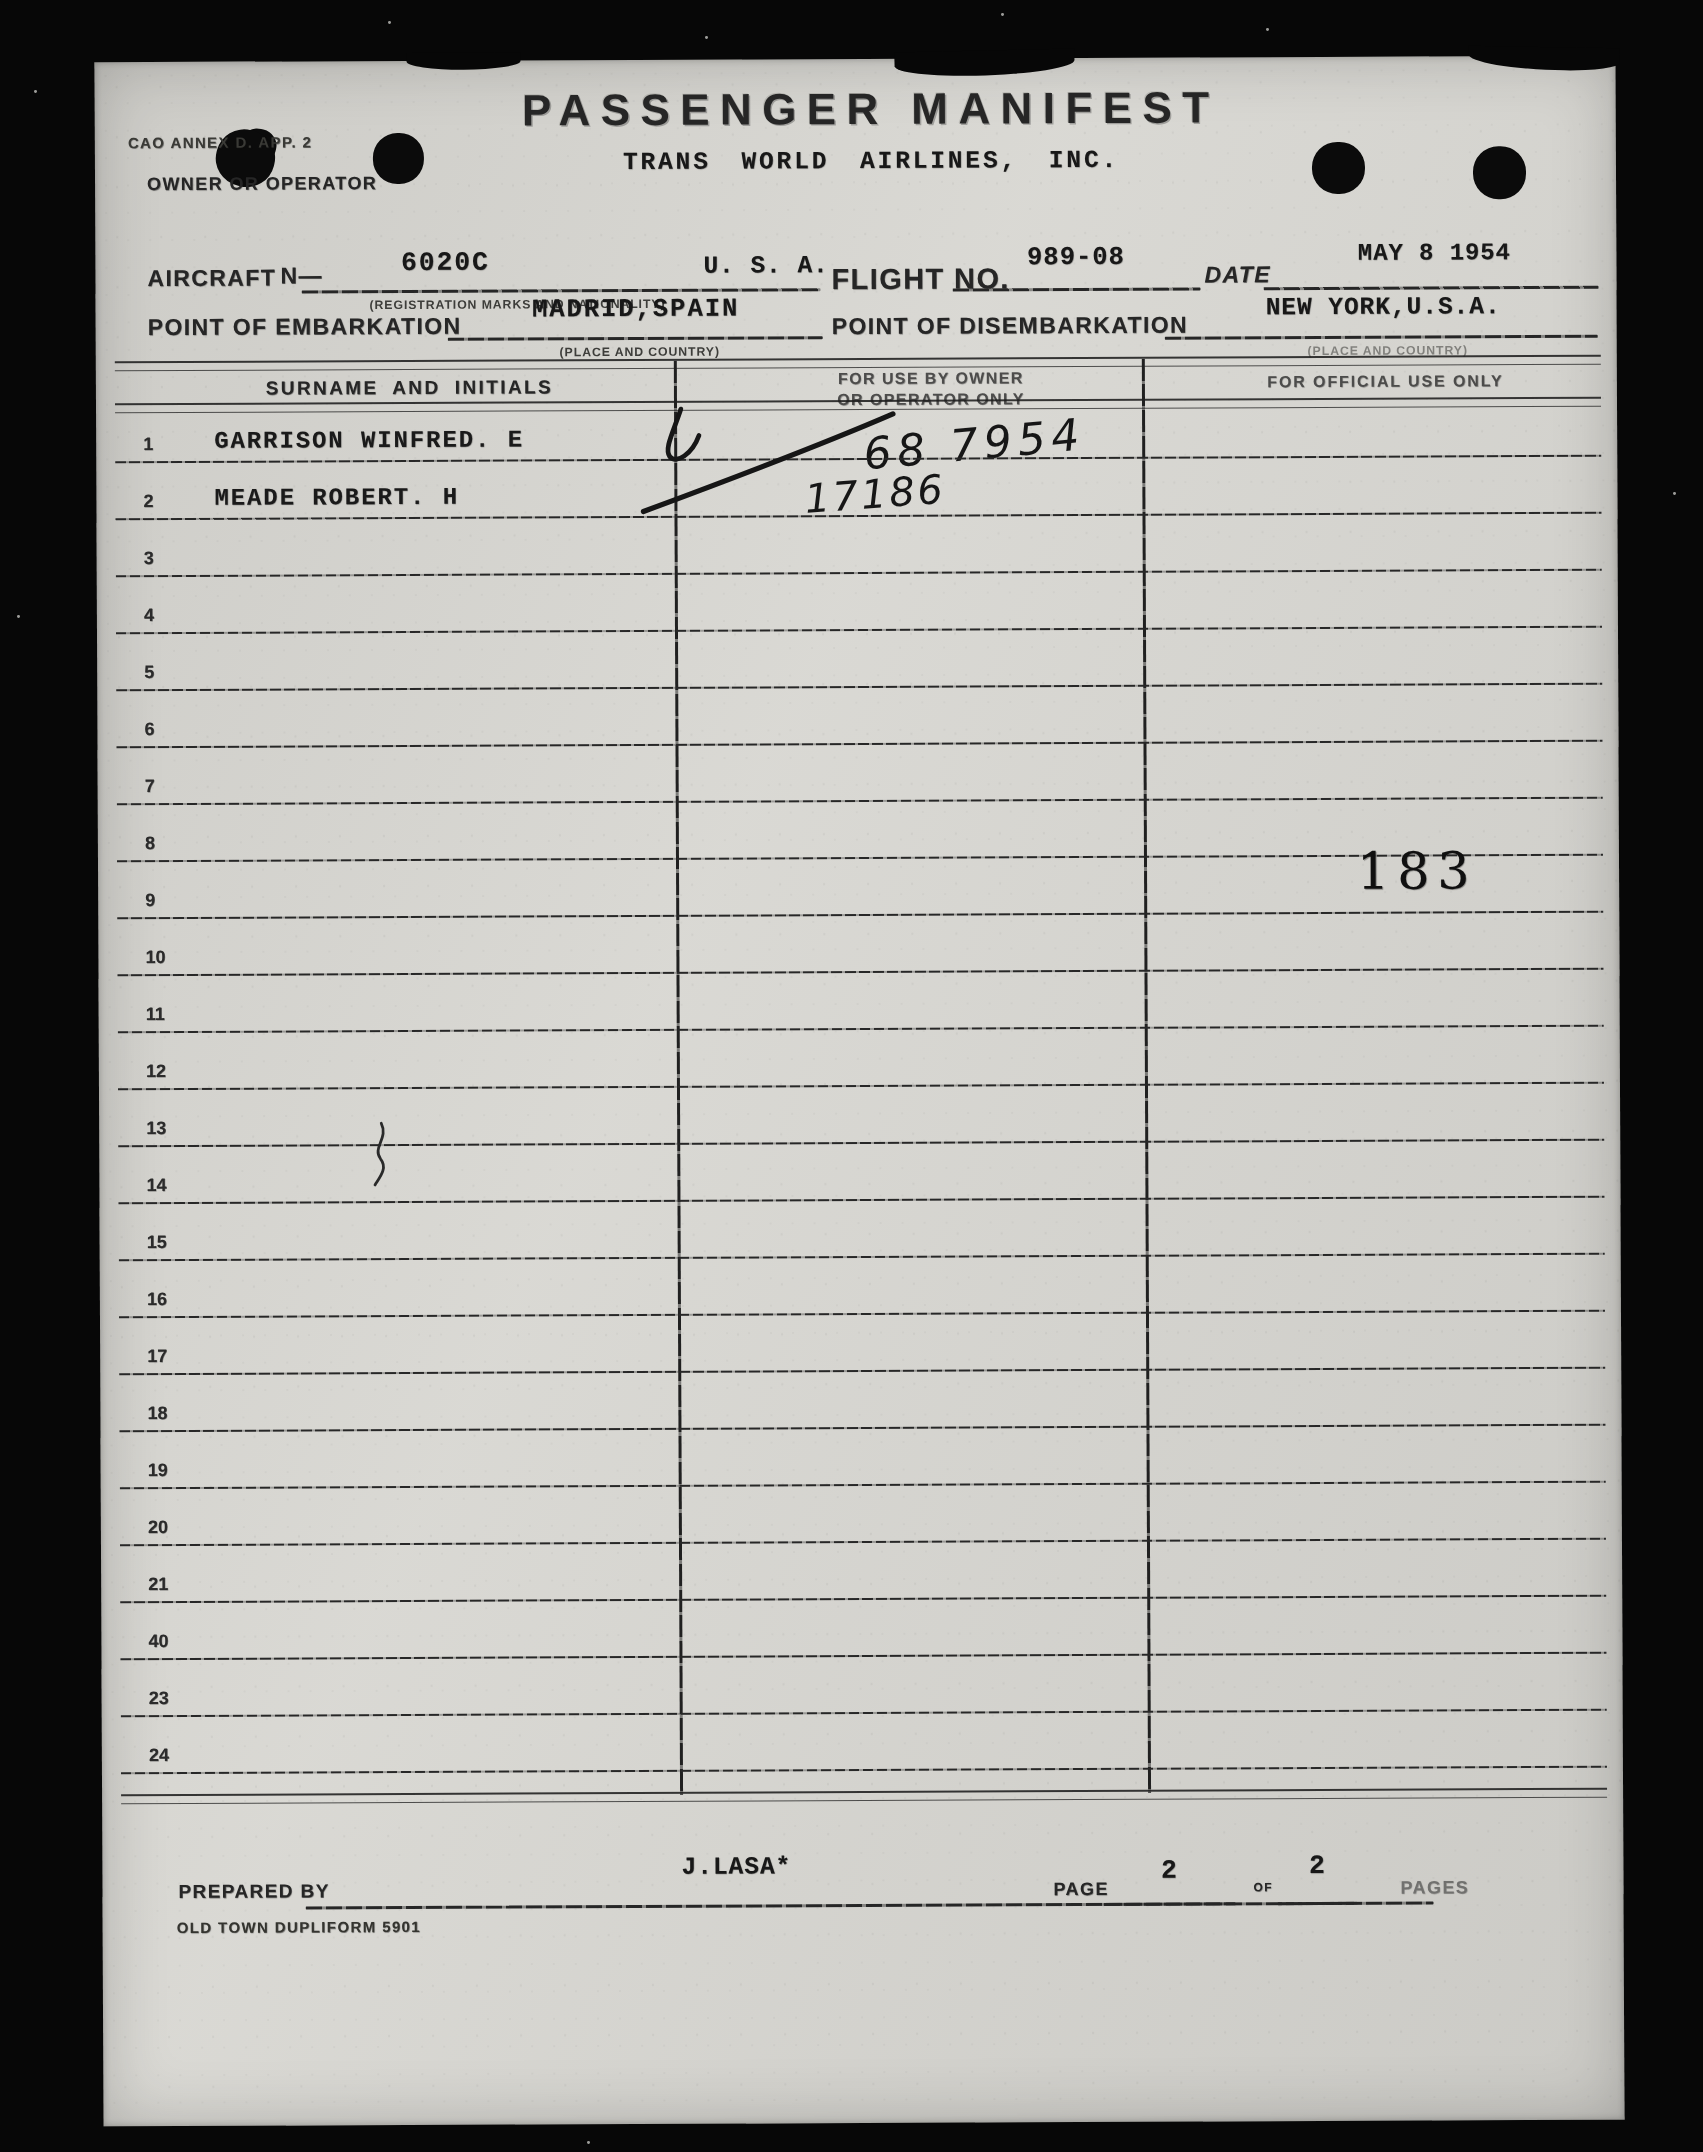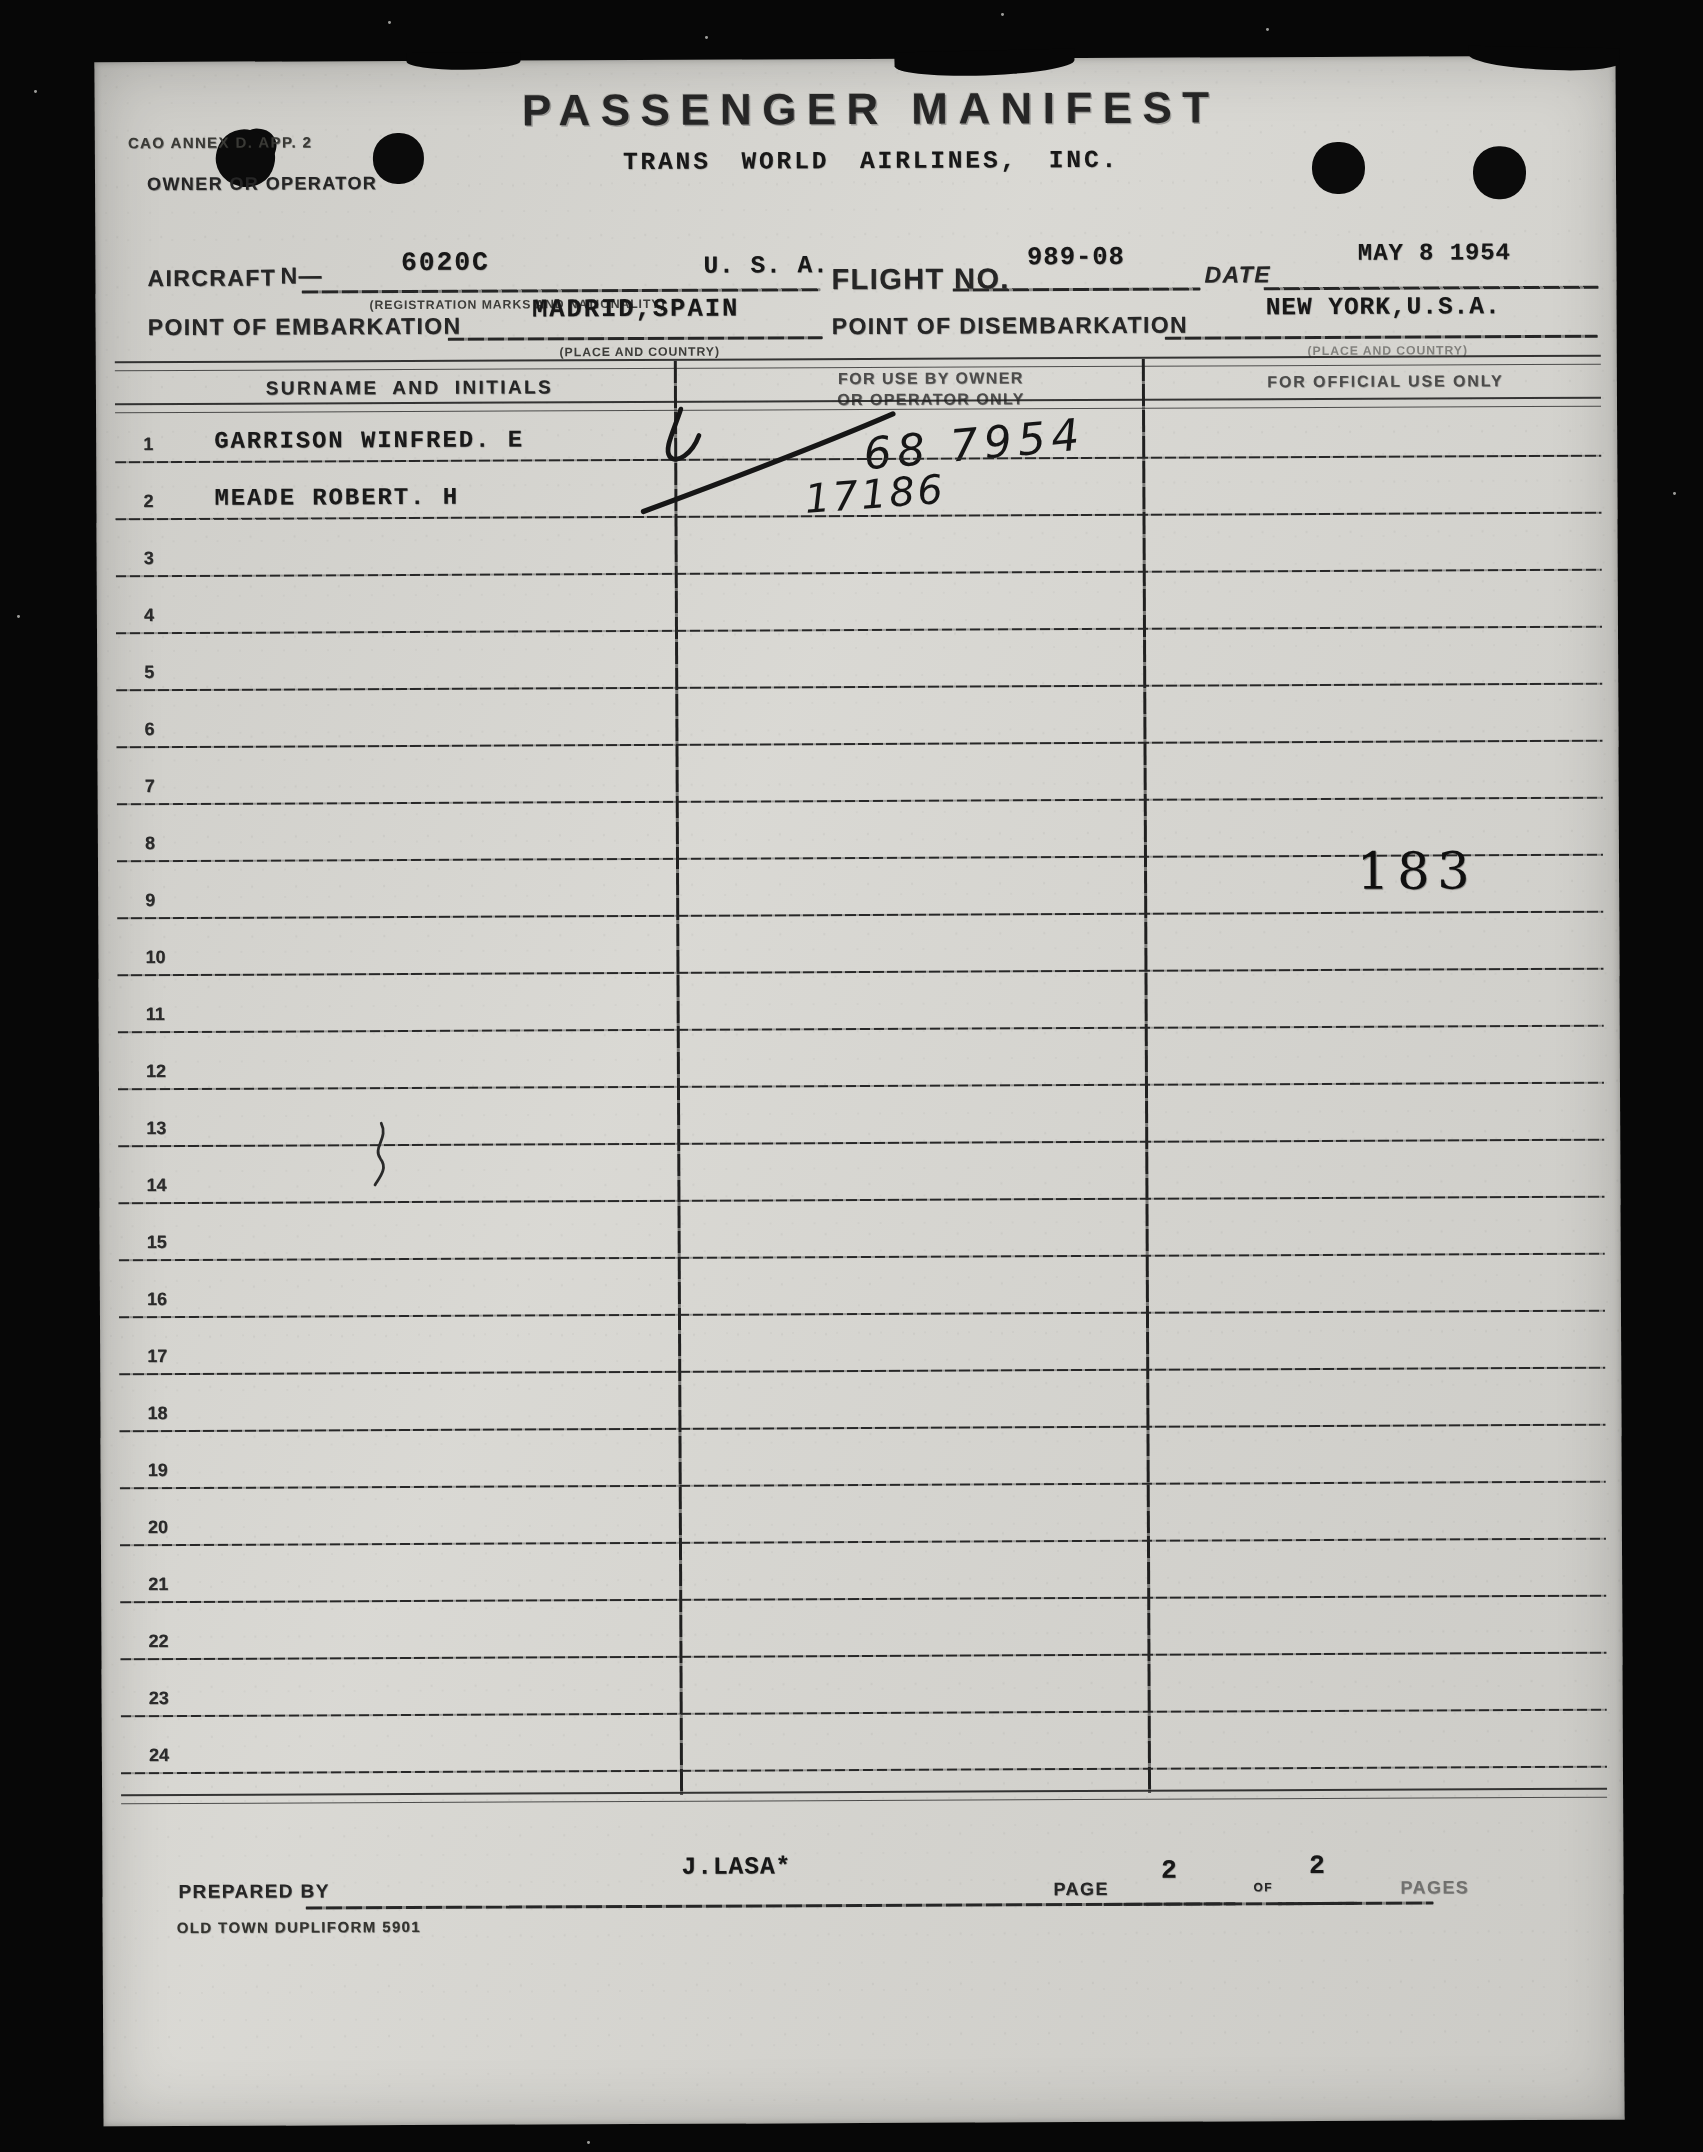--- a/index.html
+++ b/index.html
@@ -244,21 +244,21 @@
     <span class="rnum">20</span>
     <span class="rname"></span>
 
   </div>
       <div class="row row-idx-20">
     <span class="rnum">21</span>
     <span class="rname"></span>
 
   </div>
       <div class="row row-idx-21">
-    <span class="rnum">22</span>
+    <span class="rnum">40</span>
     <span class="rname"></span>
 
   </div>
       <div class="row row-idx-22">
     <span class="rnum">23</span>
     <span class="rname"></span>
 
   </div>
       <div class="row row-idx-23">
     <span class="rnum">24</span>

